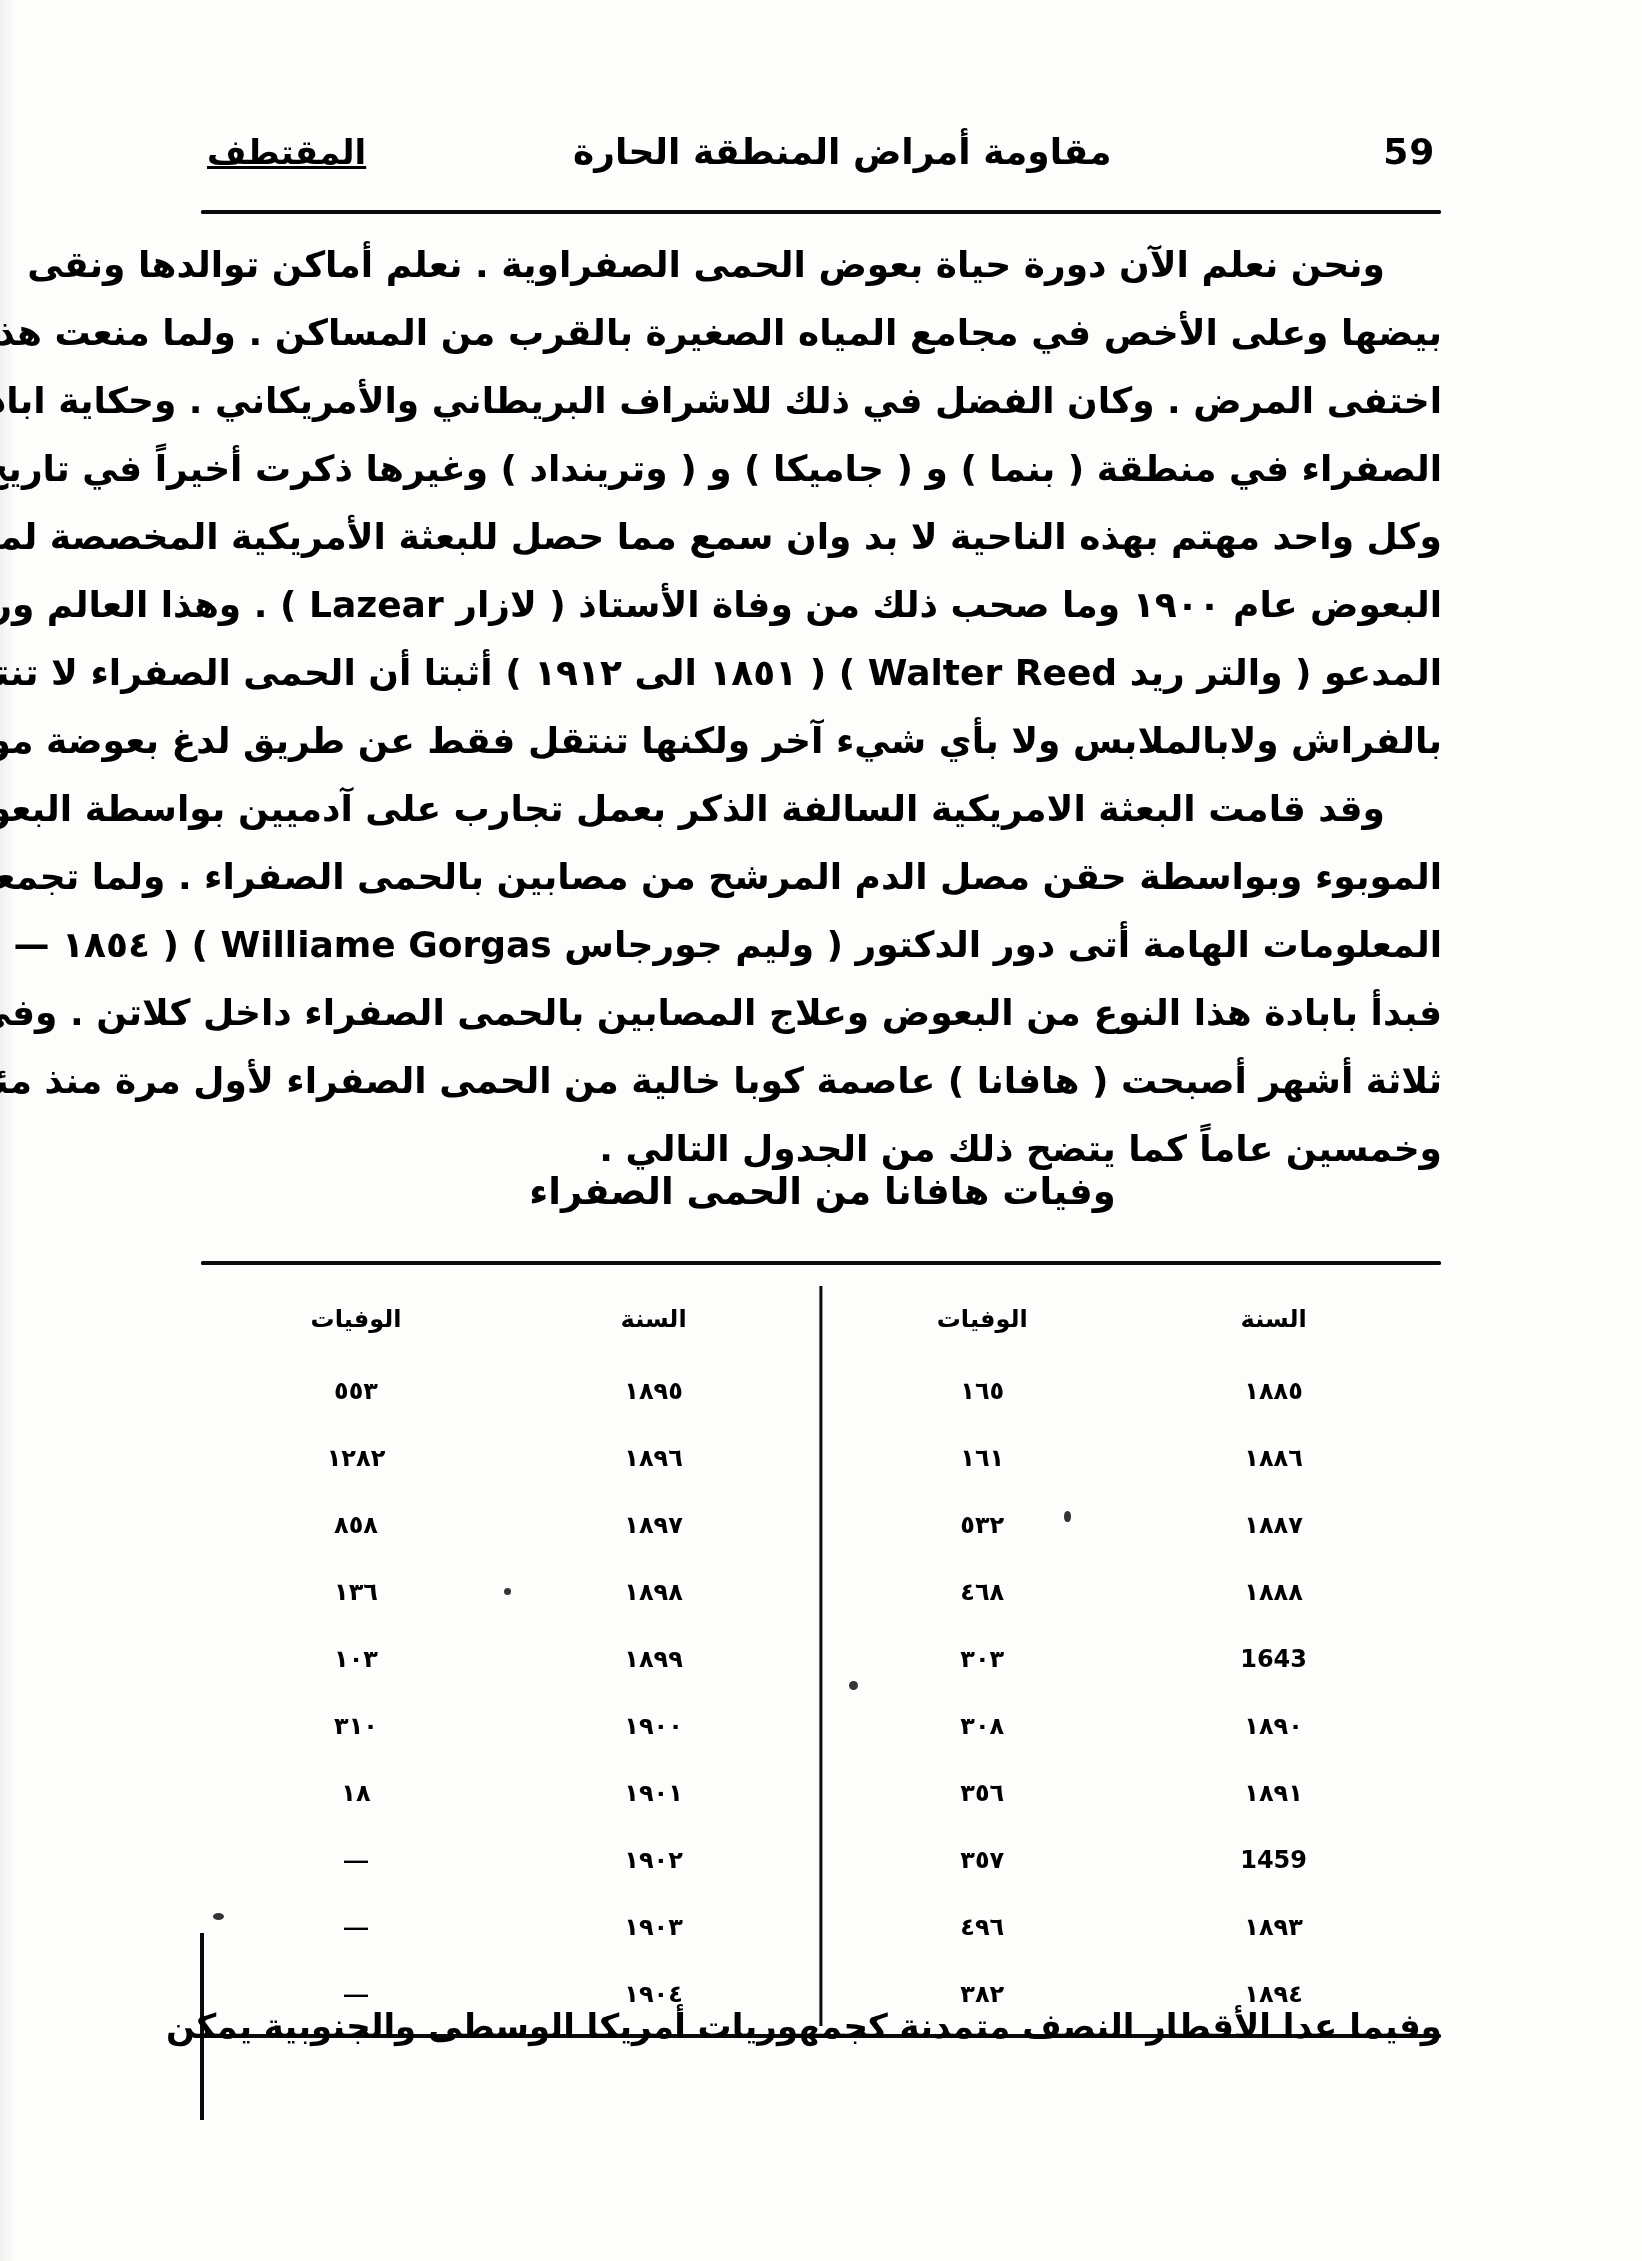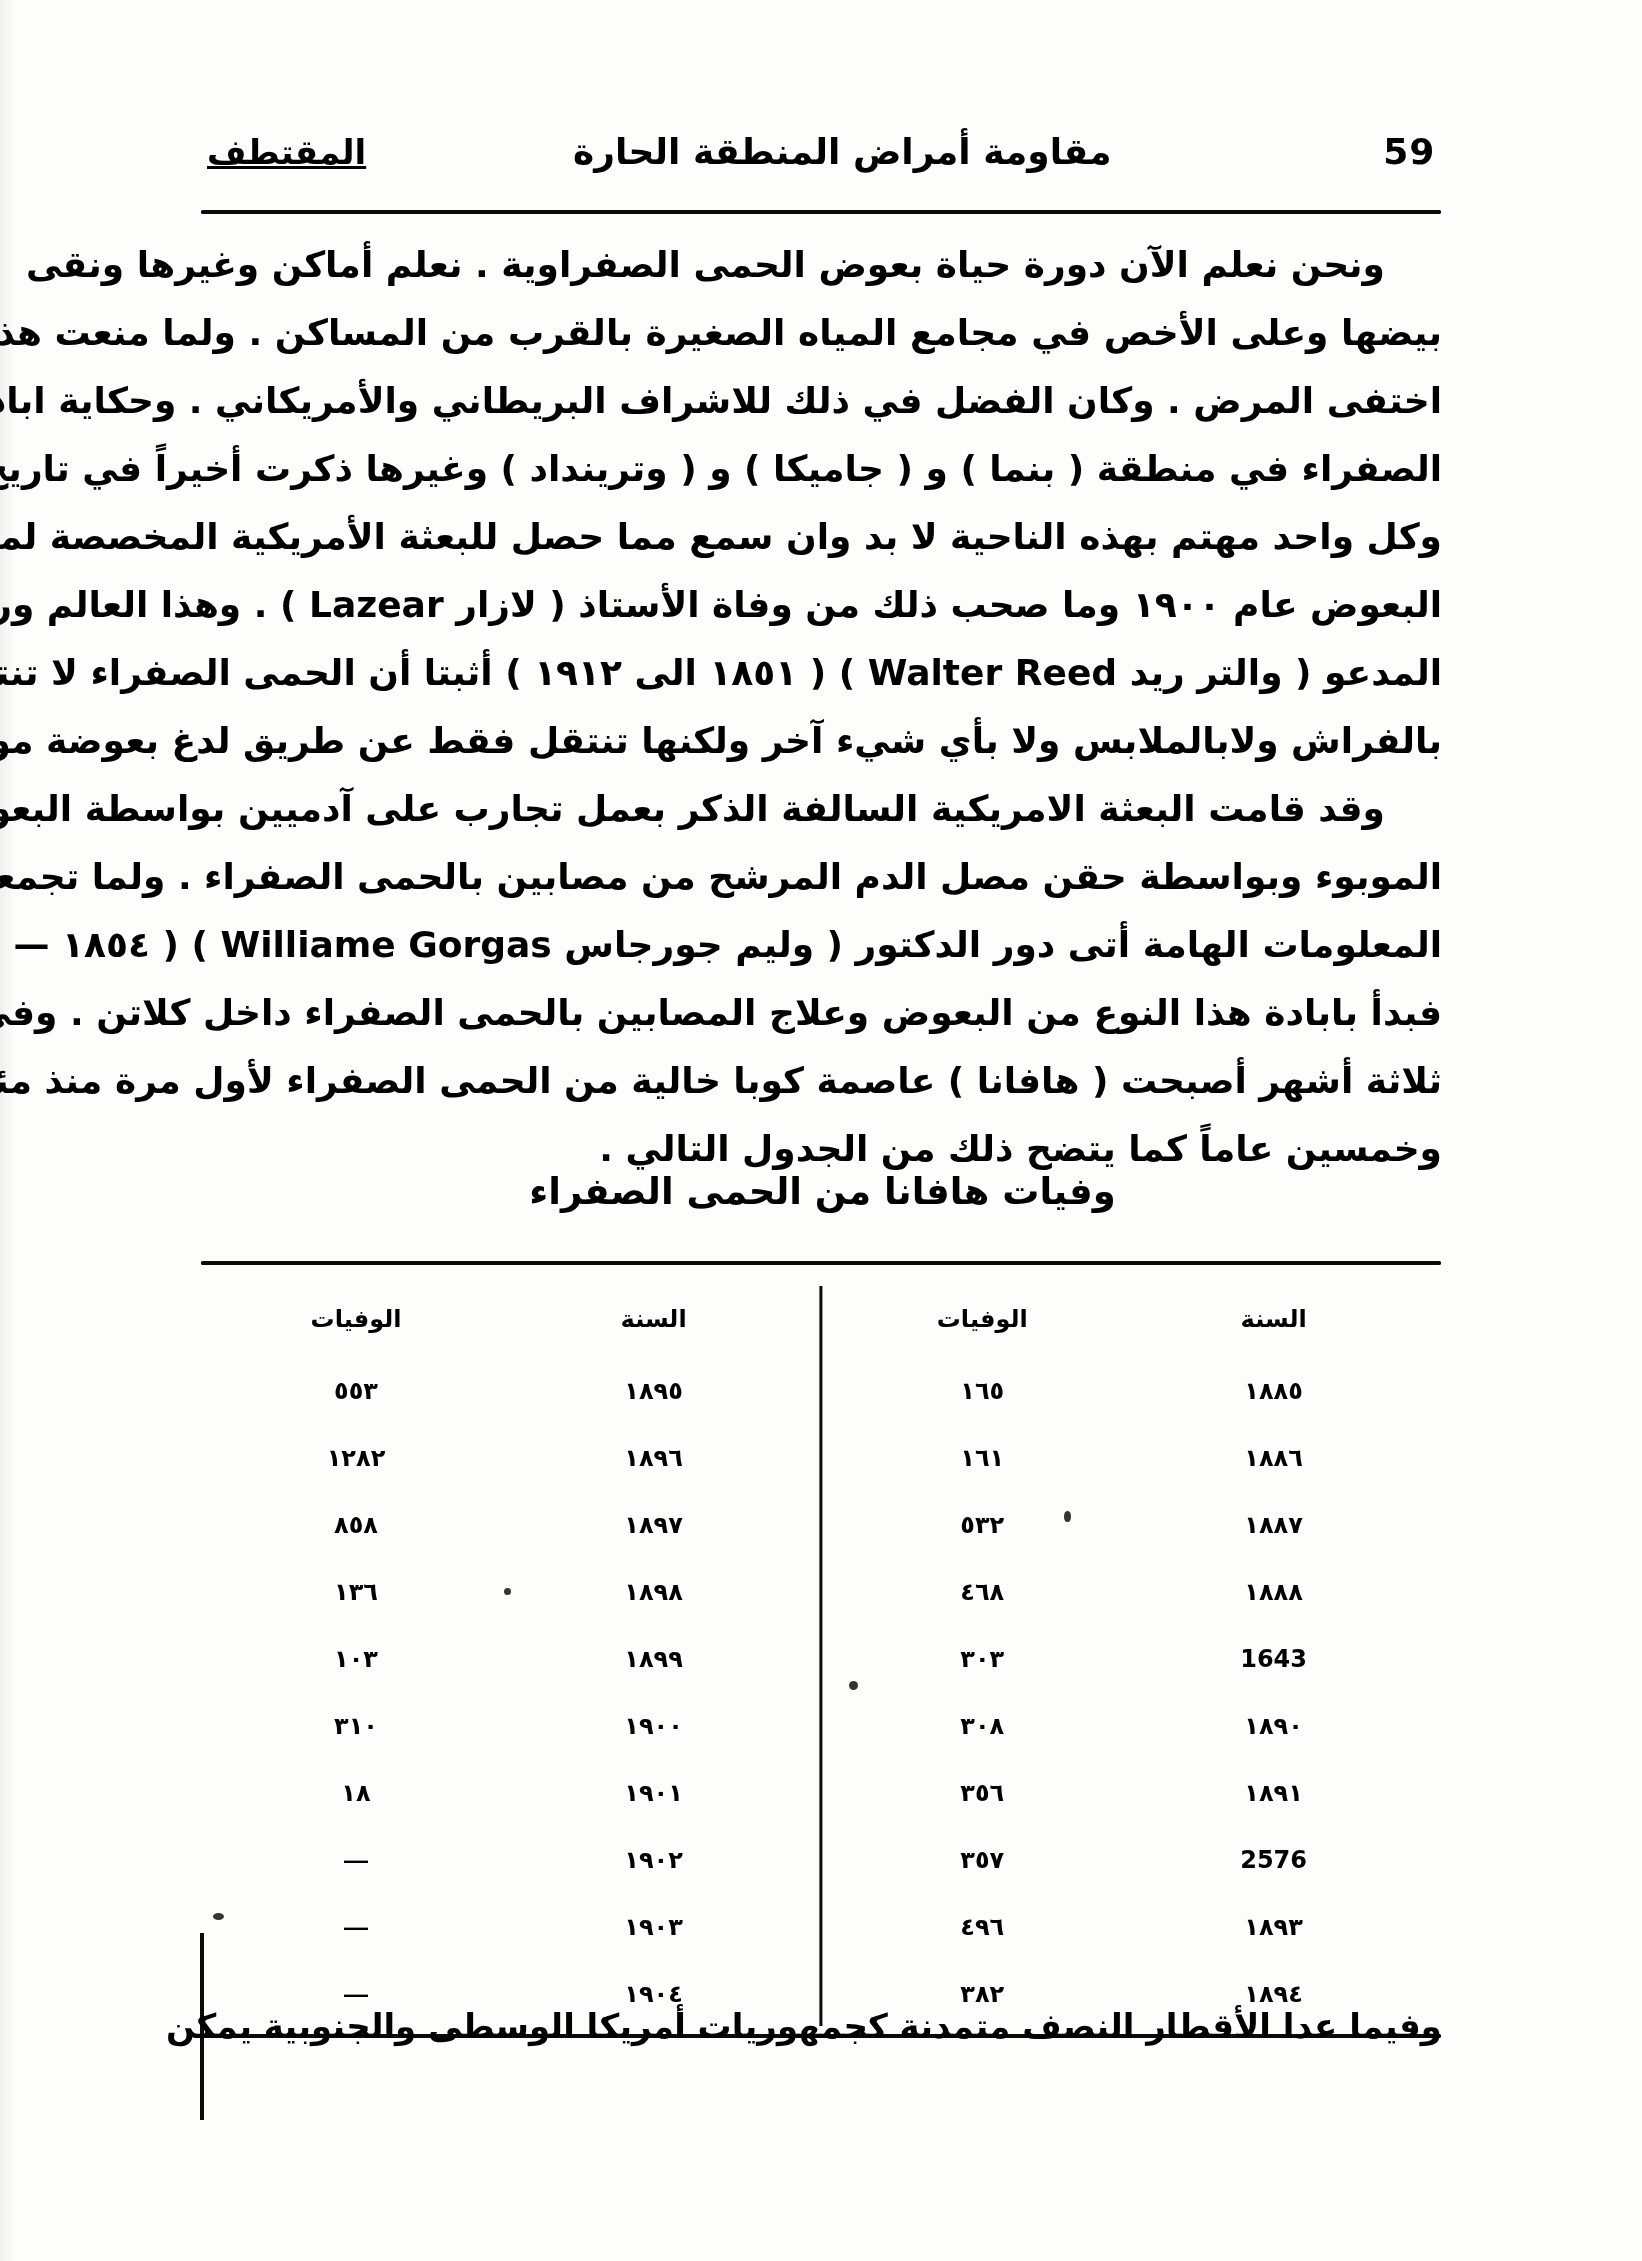--- a/index.html
+++ b/index.html
@@ -220,21 +220,21 @@
   <div class="running-head">
     <div class="rh-page-number">59</div>
     <div class="rh-title">مقاومة أمراض المنطقة الحارة</div>
     <div class="rh-journal">المقتطف</div>
   </div>
   <div class="rule-under-head"></div>
 
   <div class="body-text">
 
     <div class="para">
-      <span class="tline indent">ونحن نعلم الآن دورة حياة بعوض الحمى الصفراوية . نعلم أماكن وغيرها ونقى</span>
+      <span class="tline indent">ونحن نعلم الآن دورة حياة بعوض الحمى الصفراوية . نعلم أماكن توالدها ونقى</span>
       <span class="tline">بيضها وعلى الأخص في مجامع المياه الصغيرة بالقرب من المساكن . ولما منعت هذه المجامع</span>
       <span class="tline">اختفى المرض . وكان الفضل في ذلك للاشراف البريطاني والأمريكاني . وحكاية ابادة الحمى</span>
       <span class="tline">الصفراء في منطقة ( بنما ) و ( جاميكا ) و ( وترينداد ) وغيرها ذكرت أخيراً في تاريخ الطب</span>
       <span class="tline">وكل واحد مهتم بهذه الناحية لا بد وان سمع مما حصل للبعثة الأمريكية المخصصة لمقاومة</span>
       <span class="tline">البعوض عام ١٩٠٠ وما صحب ذلك من وفاة الأستاذ ( لازار  Lazear ) . وهذا العالم ورفيقه</span>
       <span class="tline">المدعو ( والتر ريد  Walter Reed ) ( ١٨٥١ الى ١٩١٢ ) أثبتا أن الحمى الصفراء لا تنتقل</span>
       <span class="tline">بالفراش ولابالملابس ولا بأي شيء آخر ولكنها تنتقل فقط عن طريق لدغ بعوضة موبوءة بها</span>
     </div>
 
     <div class="para">
@@ -283,21 +283,21 @@
         </div>
         <div class="trow">
           <div class="tcell c-year">١٨٩٠</div>
           <div class="tcell c-deaths">٣٠٨</div>
         </div>
         <div class="trow">
           <div class="tcell c-year">١٨٩١</div>
           <div class="tcell c-deaths">٣٥٦</div>
         </div>
         <div class="trow">
-          <div class="tcell c-year">2576</div>
+          <div class="tcell c-year">1459</div>
           <div class="tcell c-deaths">٣٥٧</div>
         </div>
         <div class="trow">
           <div class="tcell c-year">١٨٩٣</div>
           <div class="tcell c-deaths">٤٩٦</div>
         </div>
         <div class="trow">
           <div class="tcell c-year">١٨٩٤</div>
           <div class="tcell c-deaths">٣٨٢</div>
         </div>

